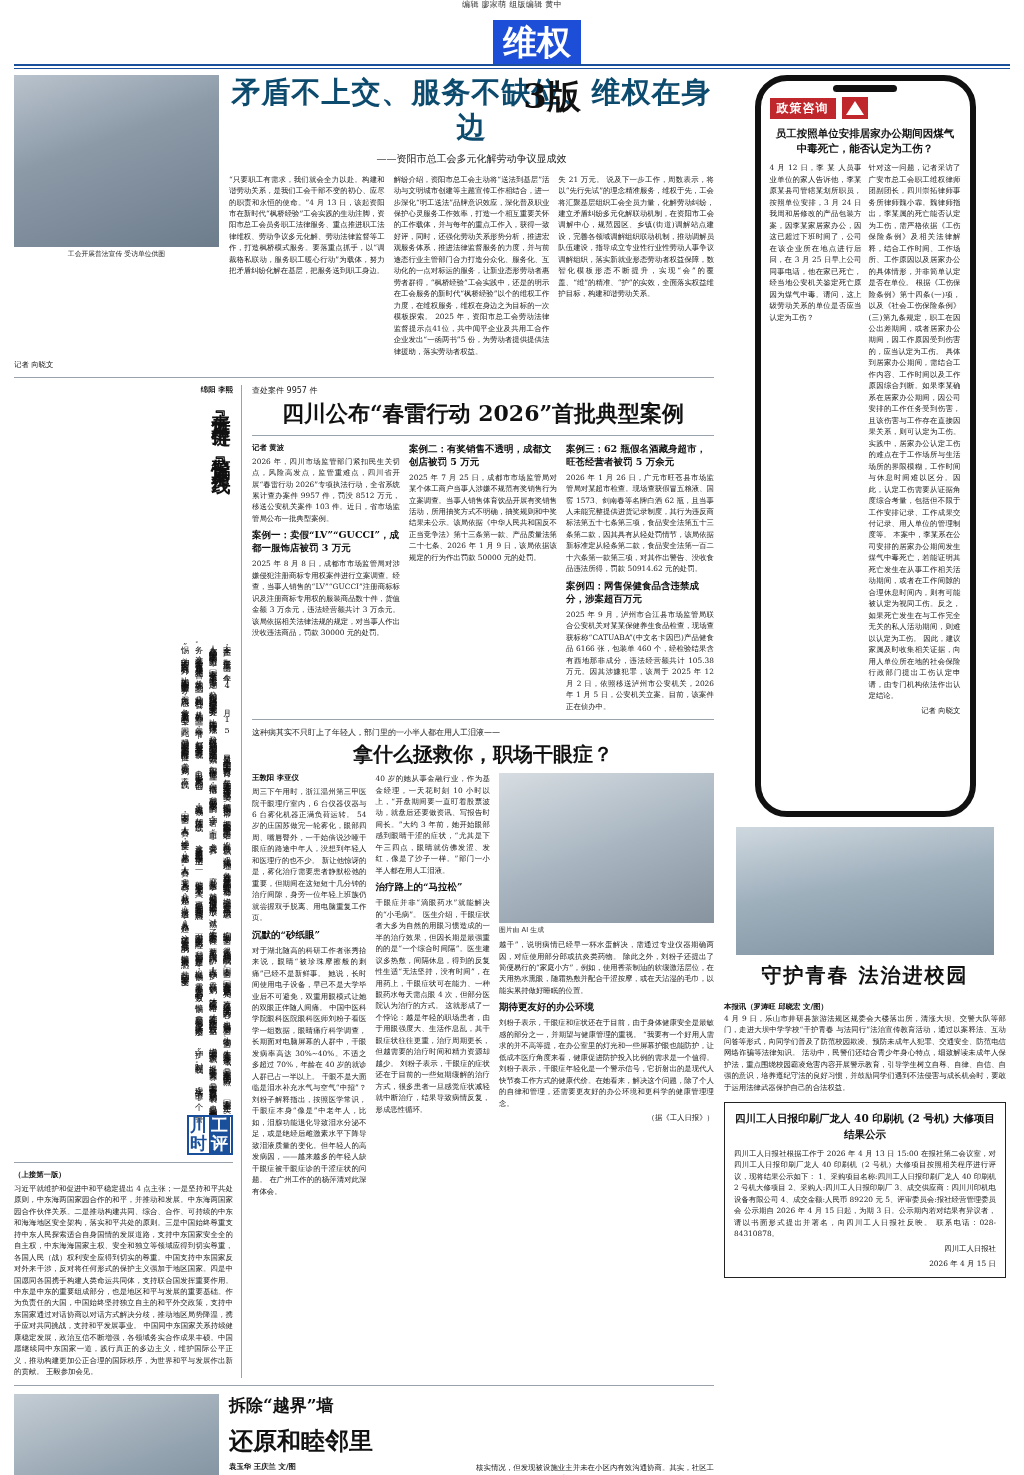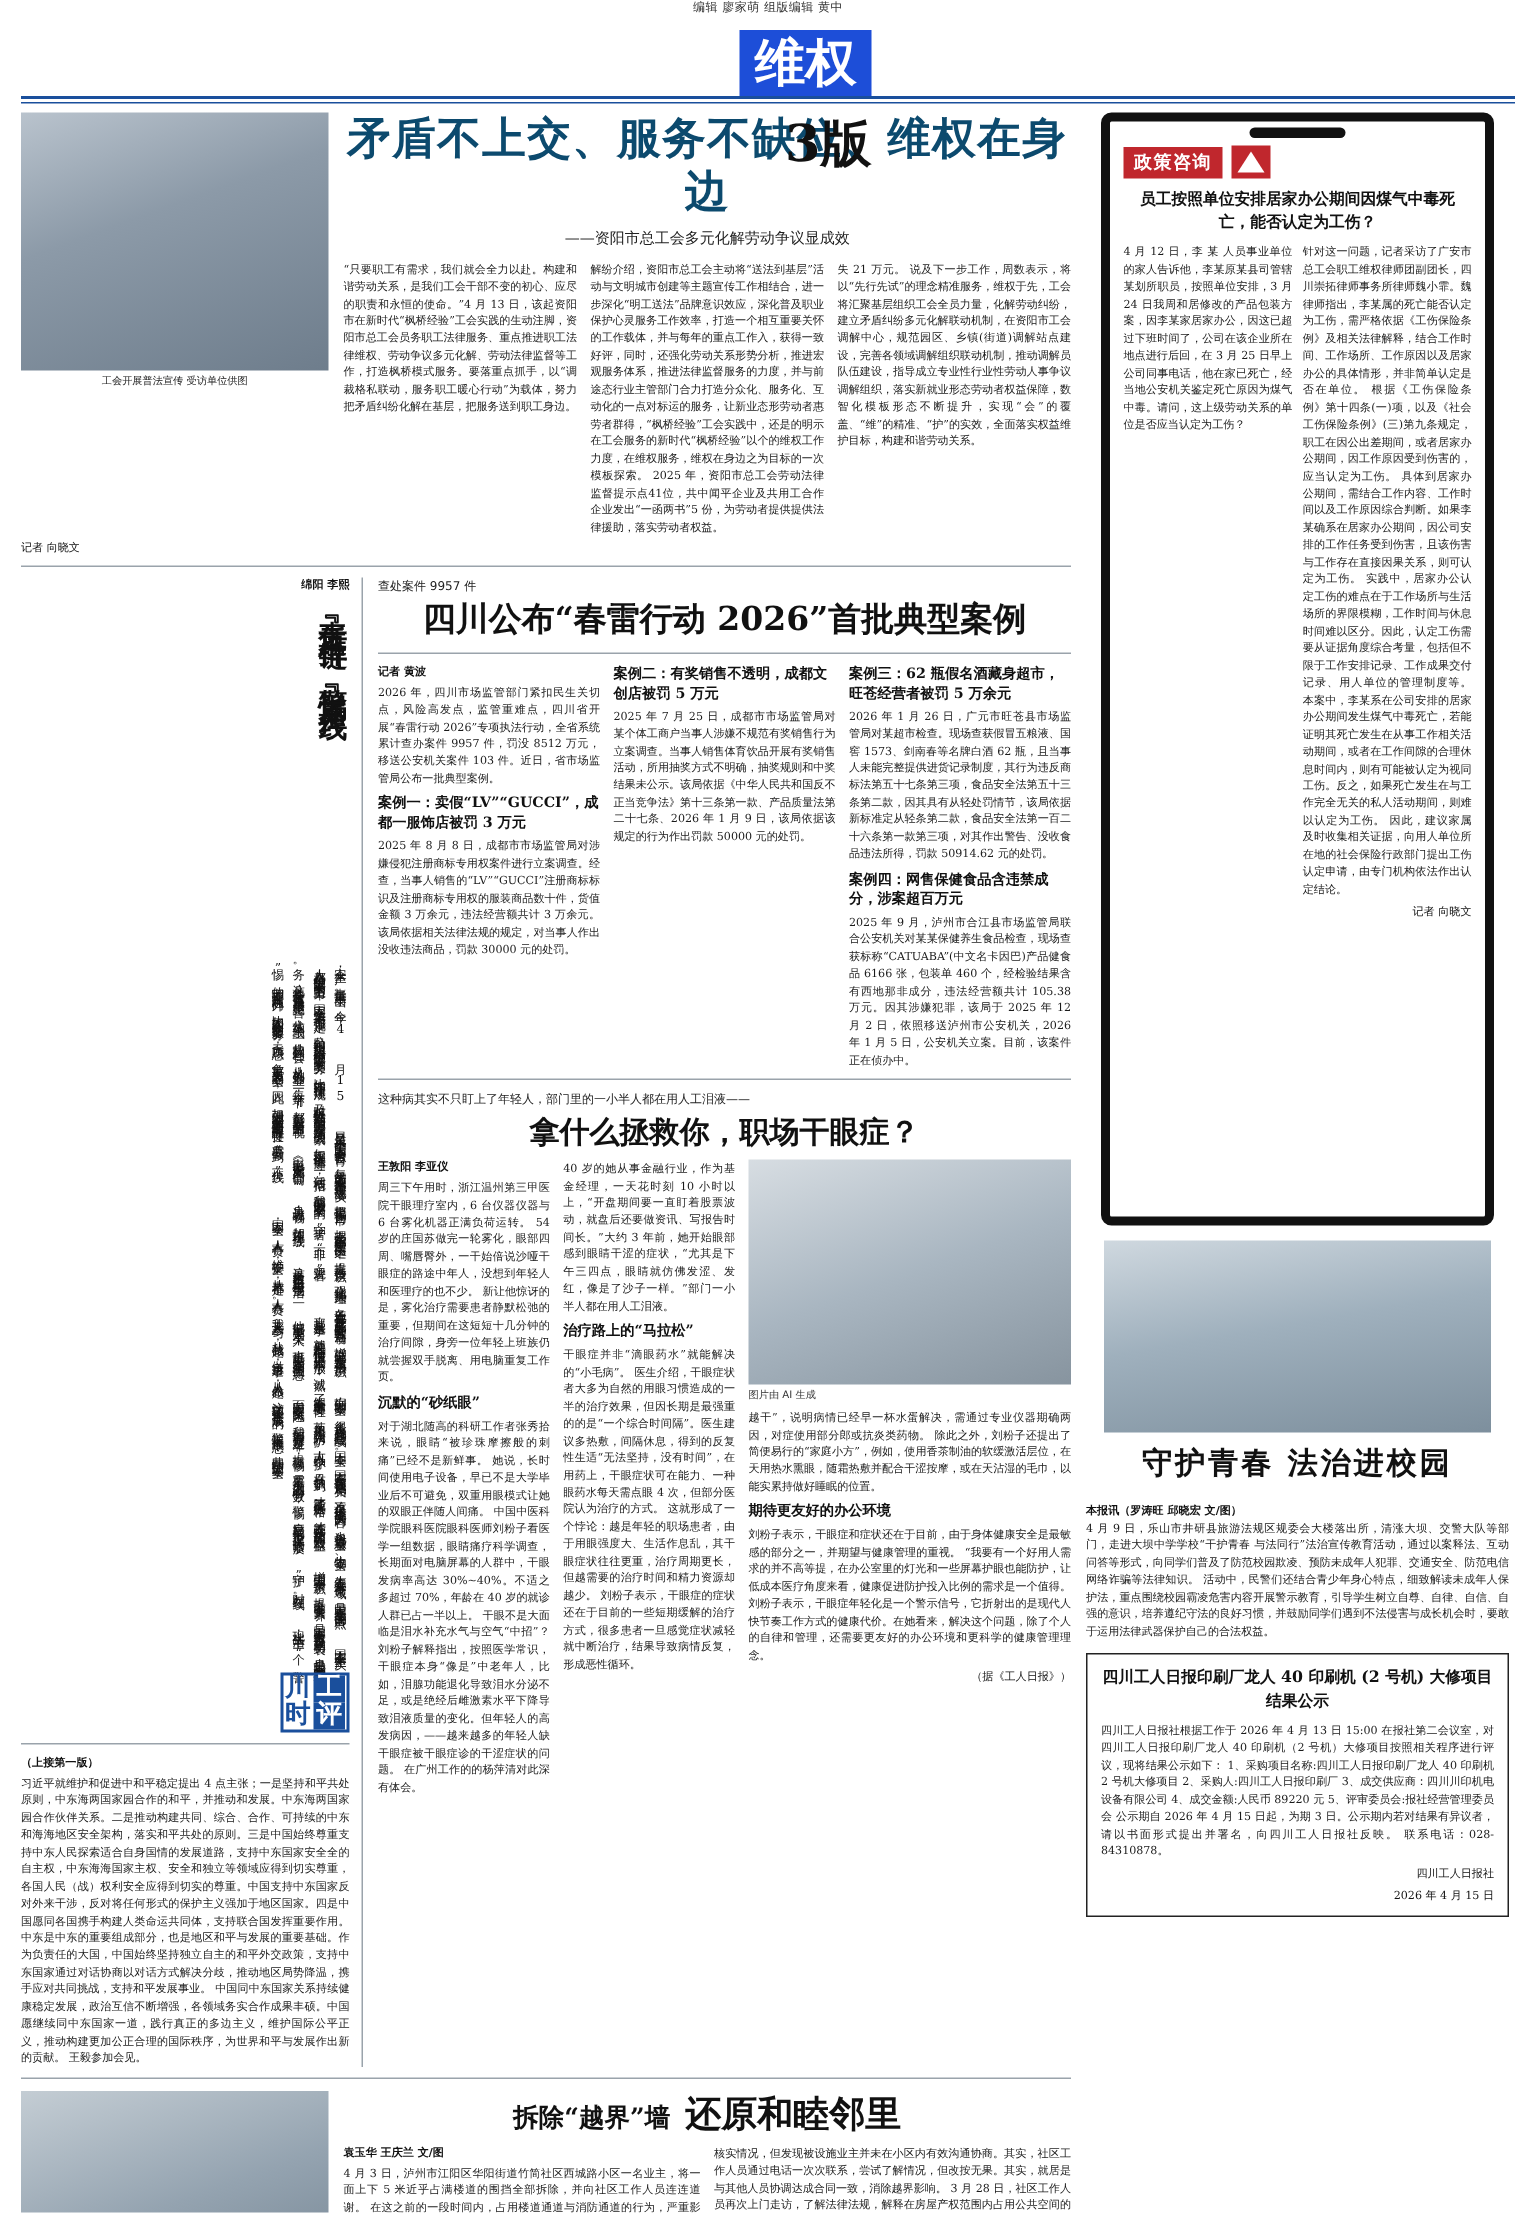--- a/index.html
+++ b/index.html
@@ -94,21 +94,21 @@
     font-family:"DejaVu Serif","Liberation Serif",serif;
     font-weight:bold; font-size:20px; text-align:center; line-height:1.25; color:#111;
   }
   .h-small {
     font-family:"DejaVu Serif","Liberation Serif",serif;
     font-weight:bold; font-size:16px; line-height:1.3; color:#111;
   }
 
   
   .phone {
-    width:262px; height:742px; border:6px solid #111; border-radius:7px;
+    width:221px; height:742px; border:6px solid #111; border-radius:32px;
     background:#fff; margin:0 auto; padding:10px 9px; position:relative; overflow:hidden;
   }
   .phone:before{
     content:""; position:absolute; top:4px; left:50%; transform:translateX(-50%);
     width:64px; height:7px; background:#111; border-radius:4px;
   }
   .policy-bar { display:flex; align-items:center; gap:6px; margin-top:6px; }
   .policy-tag {
     background:#c0272d; color:#fff; font-family:"DejaVu Serif","Liberation Serif",serif;
     font-weight:bold; font-size:12px; padding:2px 7px; letter-spacing:1px;
@@ -141,21 +141,21 @@
   .notice-sign { text-align:right; font-size:7.4px; margin-top:5px; font-family:"DejaVu Serif","Liberation Serif",serif;}
 
   
   .bottom-wrap { display:flex; gap:10px; margin-top:8px; }
   .photo.ph-bottom { width:205px; height:150px;
     background:linear-gradient(160deg,#c4cdd4,#94a3b0 50%,#70808e); }
   .photo.ph-office { width:215px; height:150px;
     background:linear-gradient(160deg,#d7dde2,#a9b6c1 50%,#87949f); }
   .cap-ai { font-size:6.8px; text-align:left; margin-top:2px; color:#333;}
 
-  .small-head-row { display:flex; align-items:baseline; gap:10px; justify-content:center;}
+  .small-head-row { display:flex; align-items:baseline; gap:10px; justify-content:center;flex-direction:column;}
 
   .sec-sub { font-family:"DejaVu Serif","Liberation Serif",serif; font-weight:bold; font-size:9.5px; margin:5px 0 3px;}
   .src { text-align:right; font-size:7.4px; margin-top:4px; font-family:"DejaVu Serif","Liberation Serif",serif;}
   .col3 { display:flex; gap:9px; }
   .col3 > div { flex:1; }
   .col2 { display:flex; gap:9px; }
   .col2 > div { flex:1; }
   .mt4{margin-top:4px}.mt6{margin-top:6px}.mt8{margin-top:8px}
 </style>
 </head>

